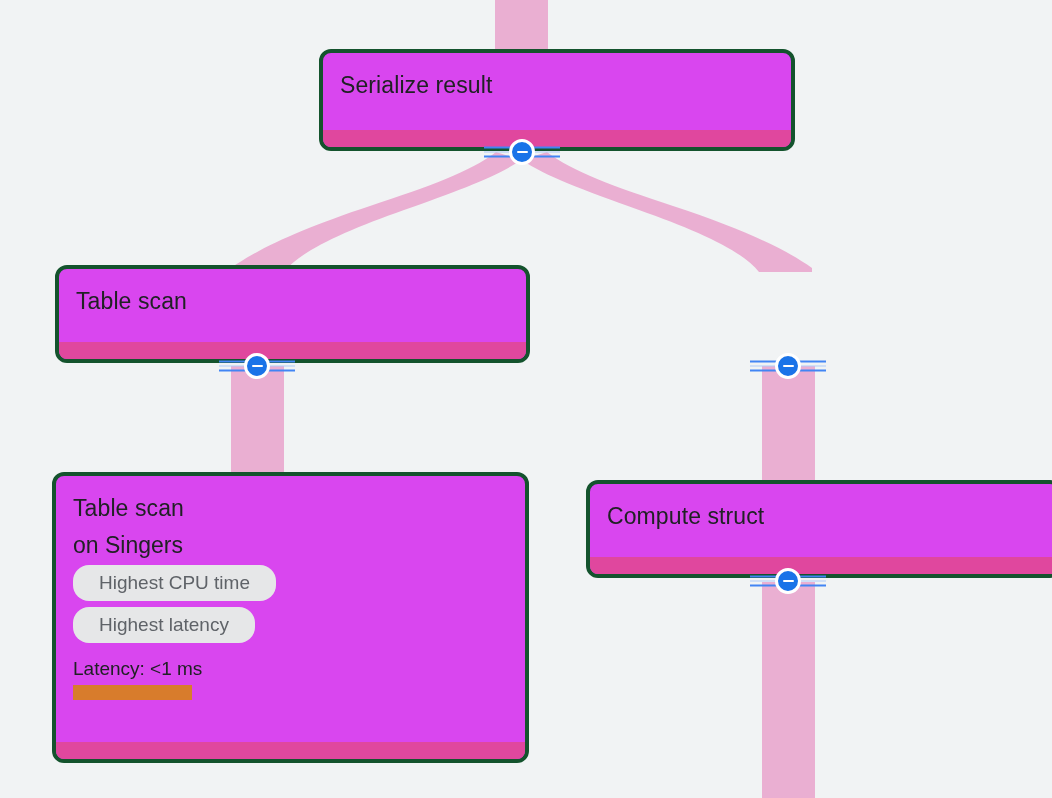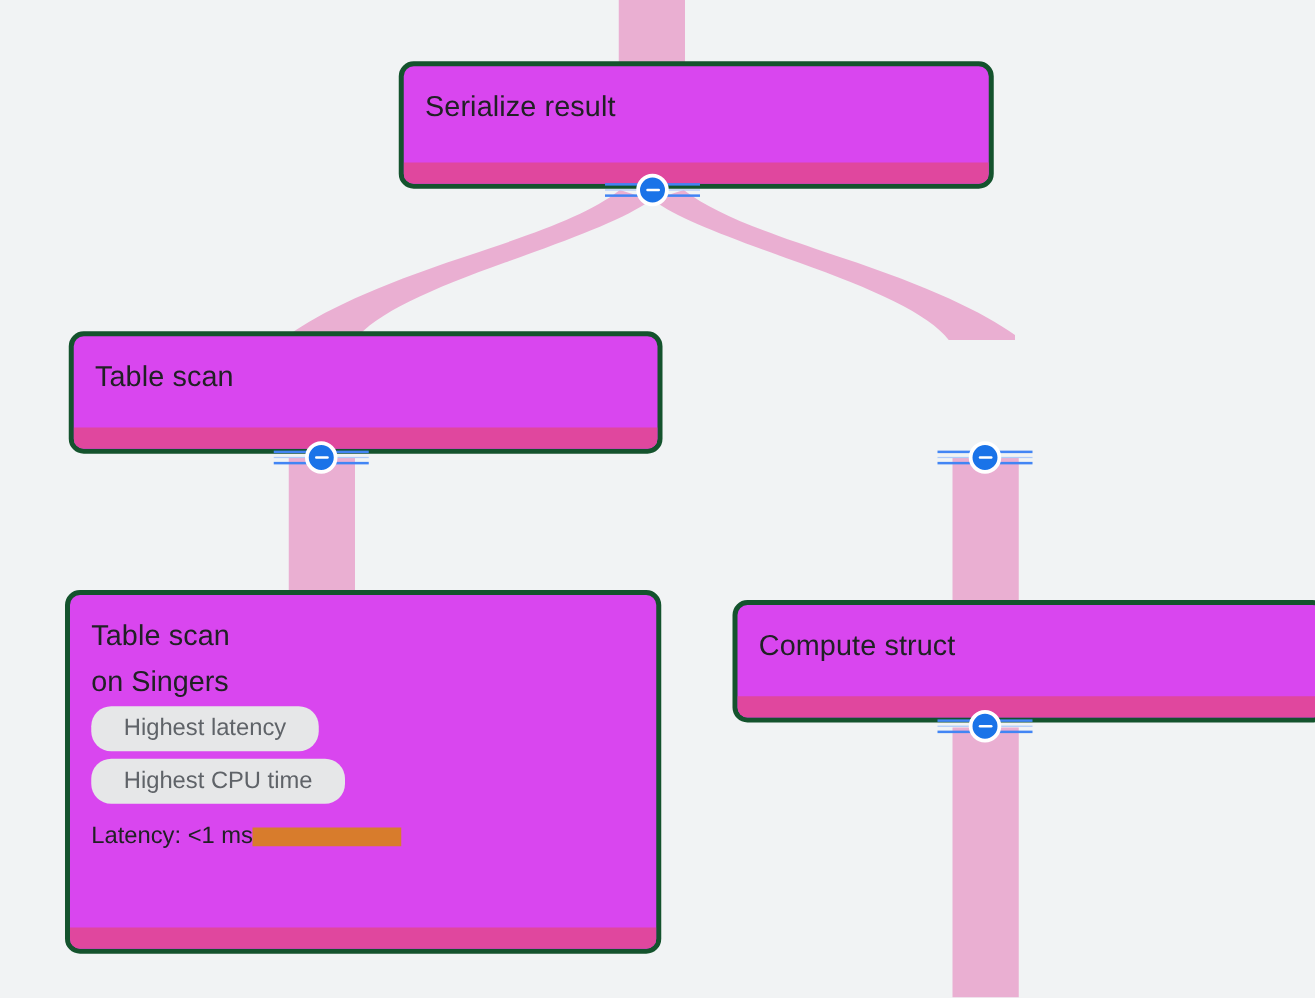--- a/index.html
+++ b/index.html
@@ -81,21 +81,21 @@
     white-space: nowrap;
   }
   .metrics {
     margin-top: 14px;
     display: flex;
     flex-direction: row;
     align-items: flex-start;
   }
   .metric {
     display: flex;
-    flex-direction: row;
+    flex-direction: column;
   }
   .metric + .metric { margin-left: 92px; }
   .metric-label {
     font-size: 19px;
     line-height: 23px;
     color: #202124;
     white-space: nowrap;
   }
   .metric-bar {
     margin-top: 5px;
@@ -224,22 +224,22 @@
       <div class="rails-mid"></div>
     </div>
     <div class="knob" style="background: rgb(26, 115, 232);"></div>
   </div>
 
   <div class="node" style="left:17px; top:472px; width:477px; height:291px;">
     <div class="node-body">
       <div class="node-title">Table scan</div>
       <div class="node-subtitle">on Singers</div>
       <div class="chips">
+        <div class="chip">Highest CPU time</div>
         <div class="chip">Highest latency</div>
-        <div class="chip">Highest CPU time</div>
       </div>
       <div class="metrics">
         <div class="metric">
           <div class="metric-label">Latency: &lt;1 ms</div>
           <div class="metric-bar" style="width: 119px; background: rgb(216, 124, 44);"></div>
         </div>
       </div>
     </div>
     <div class="node-footer" style="background: rgb(224, 71, 158);"></div>
   </div>

